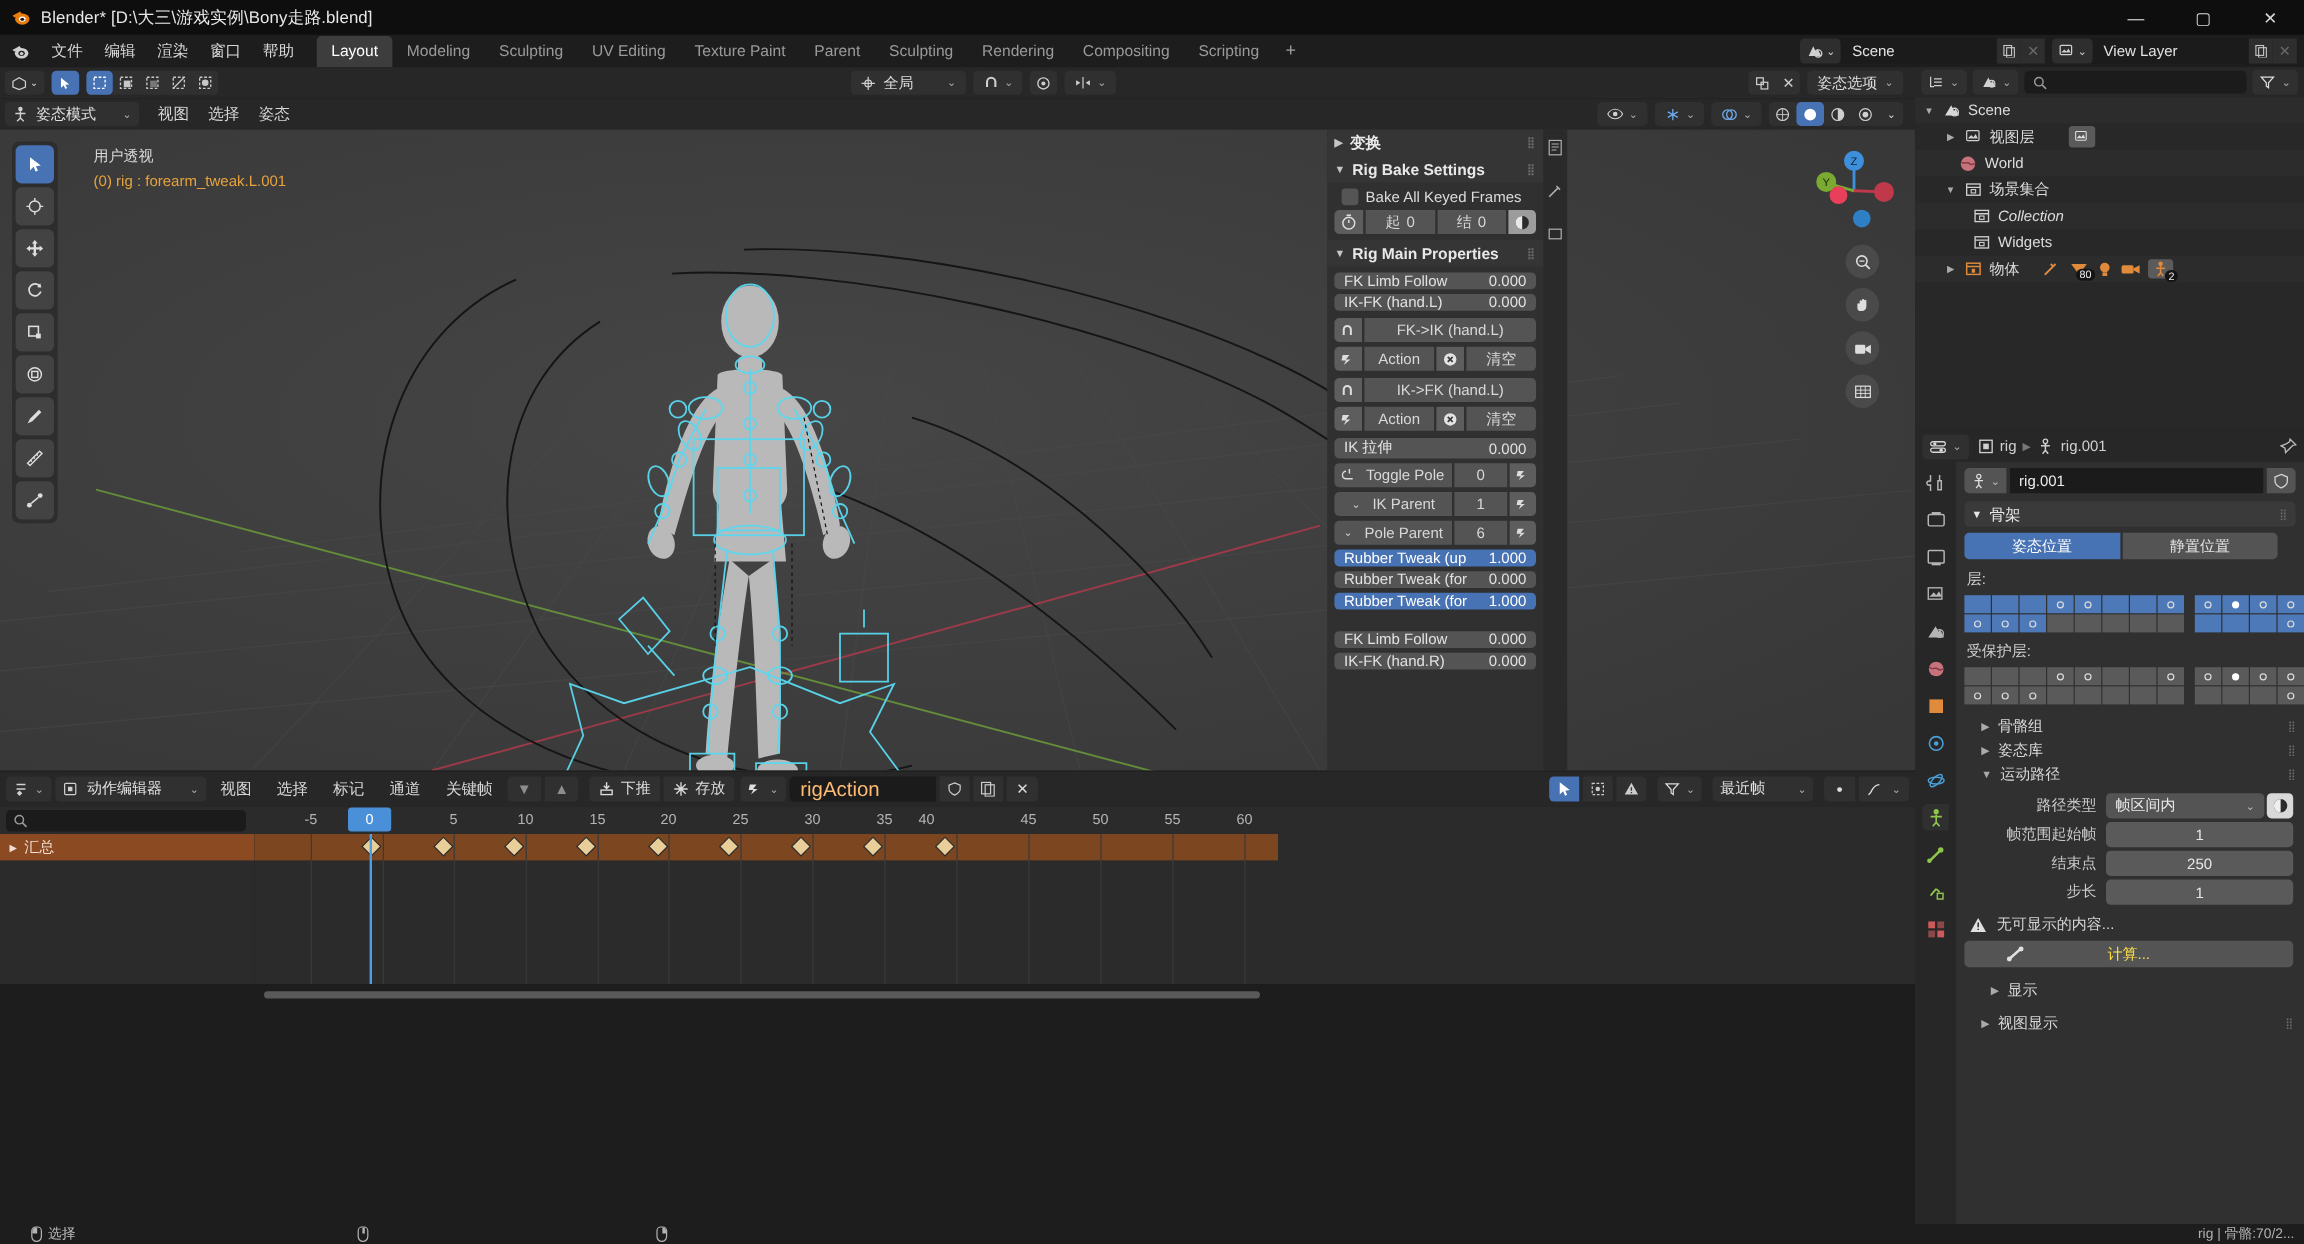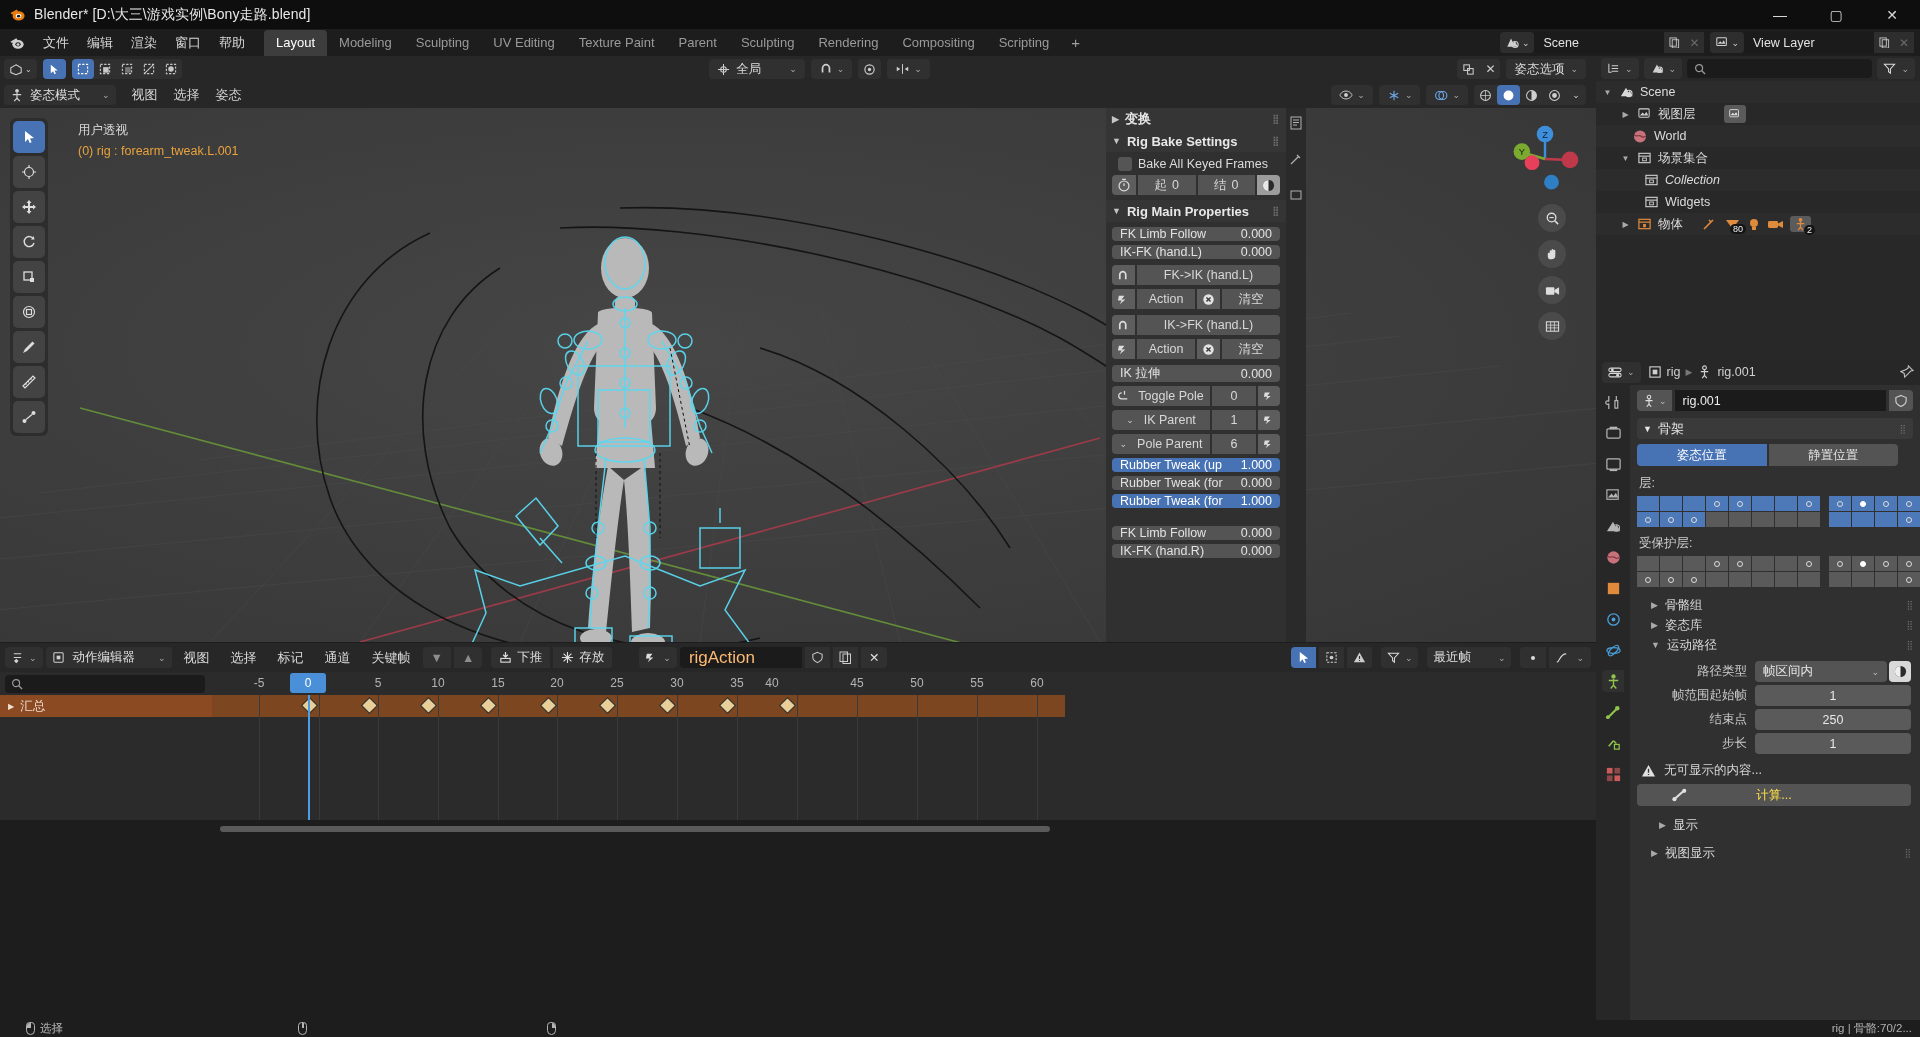--- a/index.html
+++ b/index.html
@@ -933,21 +933,21 @@
     <div class="ds-menu">关键帧</div>
     <div class="ds-btn" style="border-radius:4px 0 0 4px;color:#8d8d8d;">▼</div>
     <div class="ds-btn" style="border-radius:0 4px 4px 0;color:#8d8d8d;margin-right:6px;">▲</div>
     <div class="ds-btn" style="border-radius:4px 0 0 4px;">
       <svg width="13" height="13" viewBox="0 0 14 14">
           <path d="M7 1 V6 M4.5 4 L7 6.5 L9.5 4" stroke="#ddd" stroke-width="1.3" fill="none"></path>
           <rect x="2" y="8" width="10" height="4" fill="none" stroke="#ddd" stroke-width="1.2"></rect>
         </svg>
       <span>下推</span>
     </div>
-    <div class="ds-btn" style="border-radius:0 4px 4px 0;margin-right:24px;">
+    <div class="ds-btn" style="border-radius:0 4px 4px 0;margin-right:2px;">
       <svg width="13" height="13" viewBox="0 0 14 14">
           <path d="M7 1 V13 M1 7 H13 M2.8 2.8 L11.2 11.2 M11.2 2.8 L2.8 11.2" stroke="#ddd" stroke-width="1.2"></path>
         </svg>
       <span>存放</span>
     </div>
     <div class="ds-box">
       <svg width="13" height="13" viewBox="0 0 14 14">
           <path d="M2 3 L8 3 L5 7 L9 7 L3 12 L5 8 L1 8Z" fill="#ddd"></path>
         </svg>
       <span style="font-size:9px;color:#aaa;">⌄</span>

